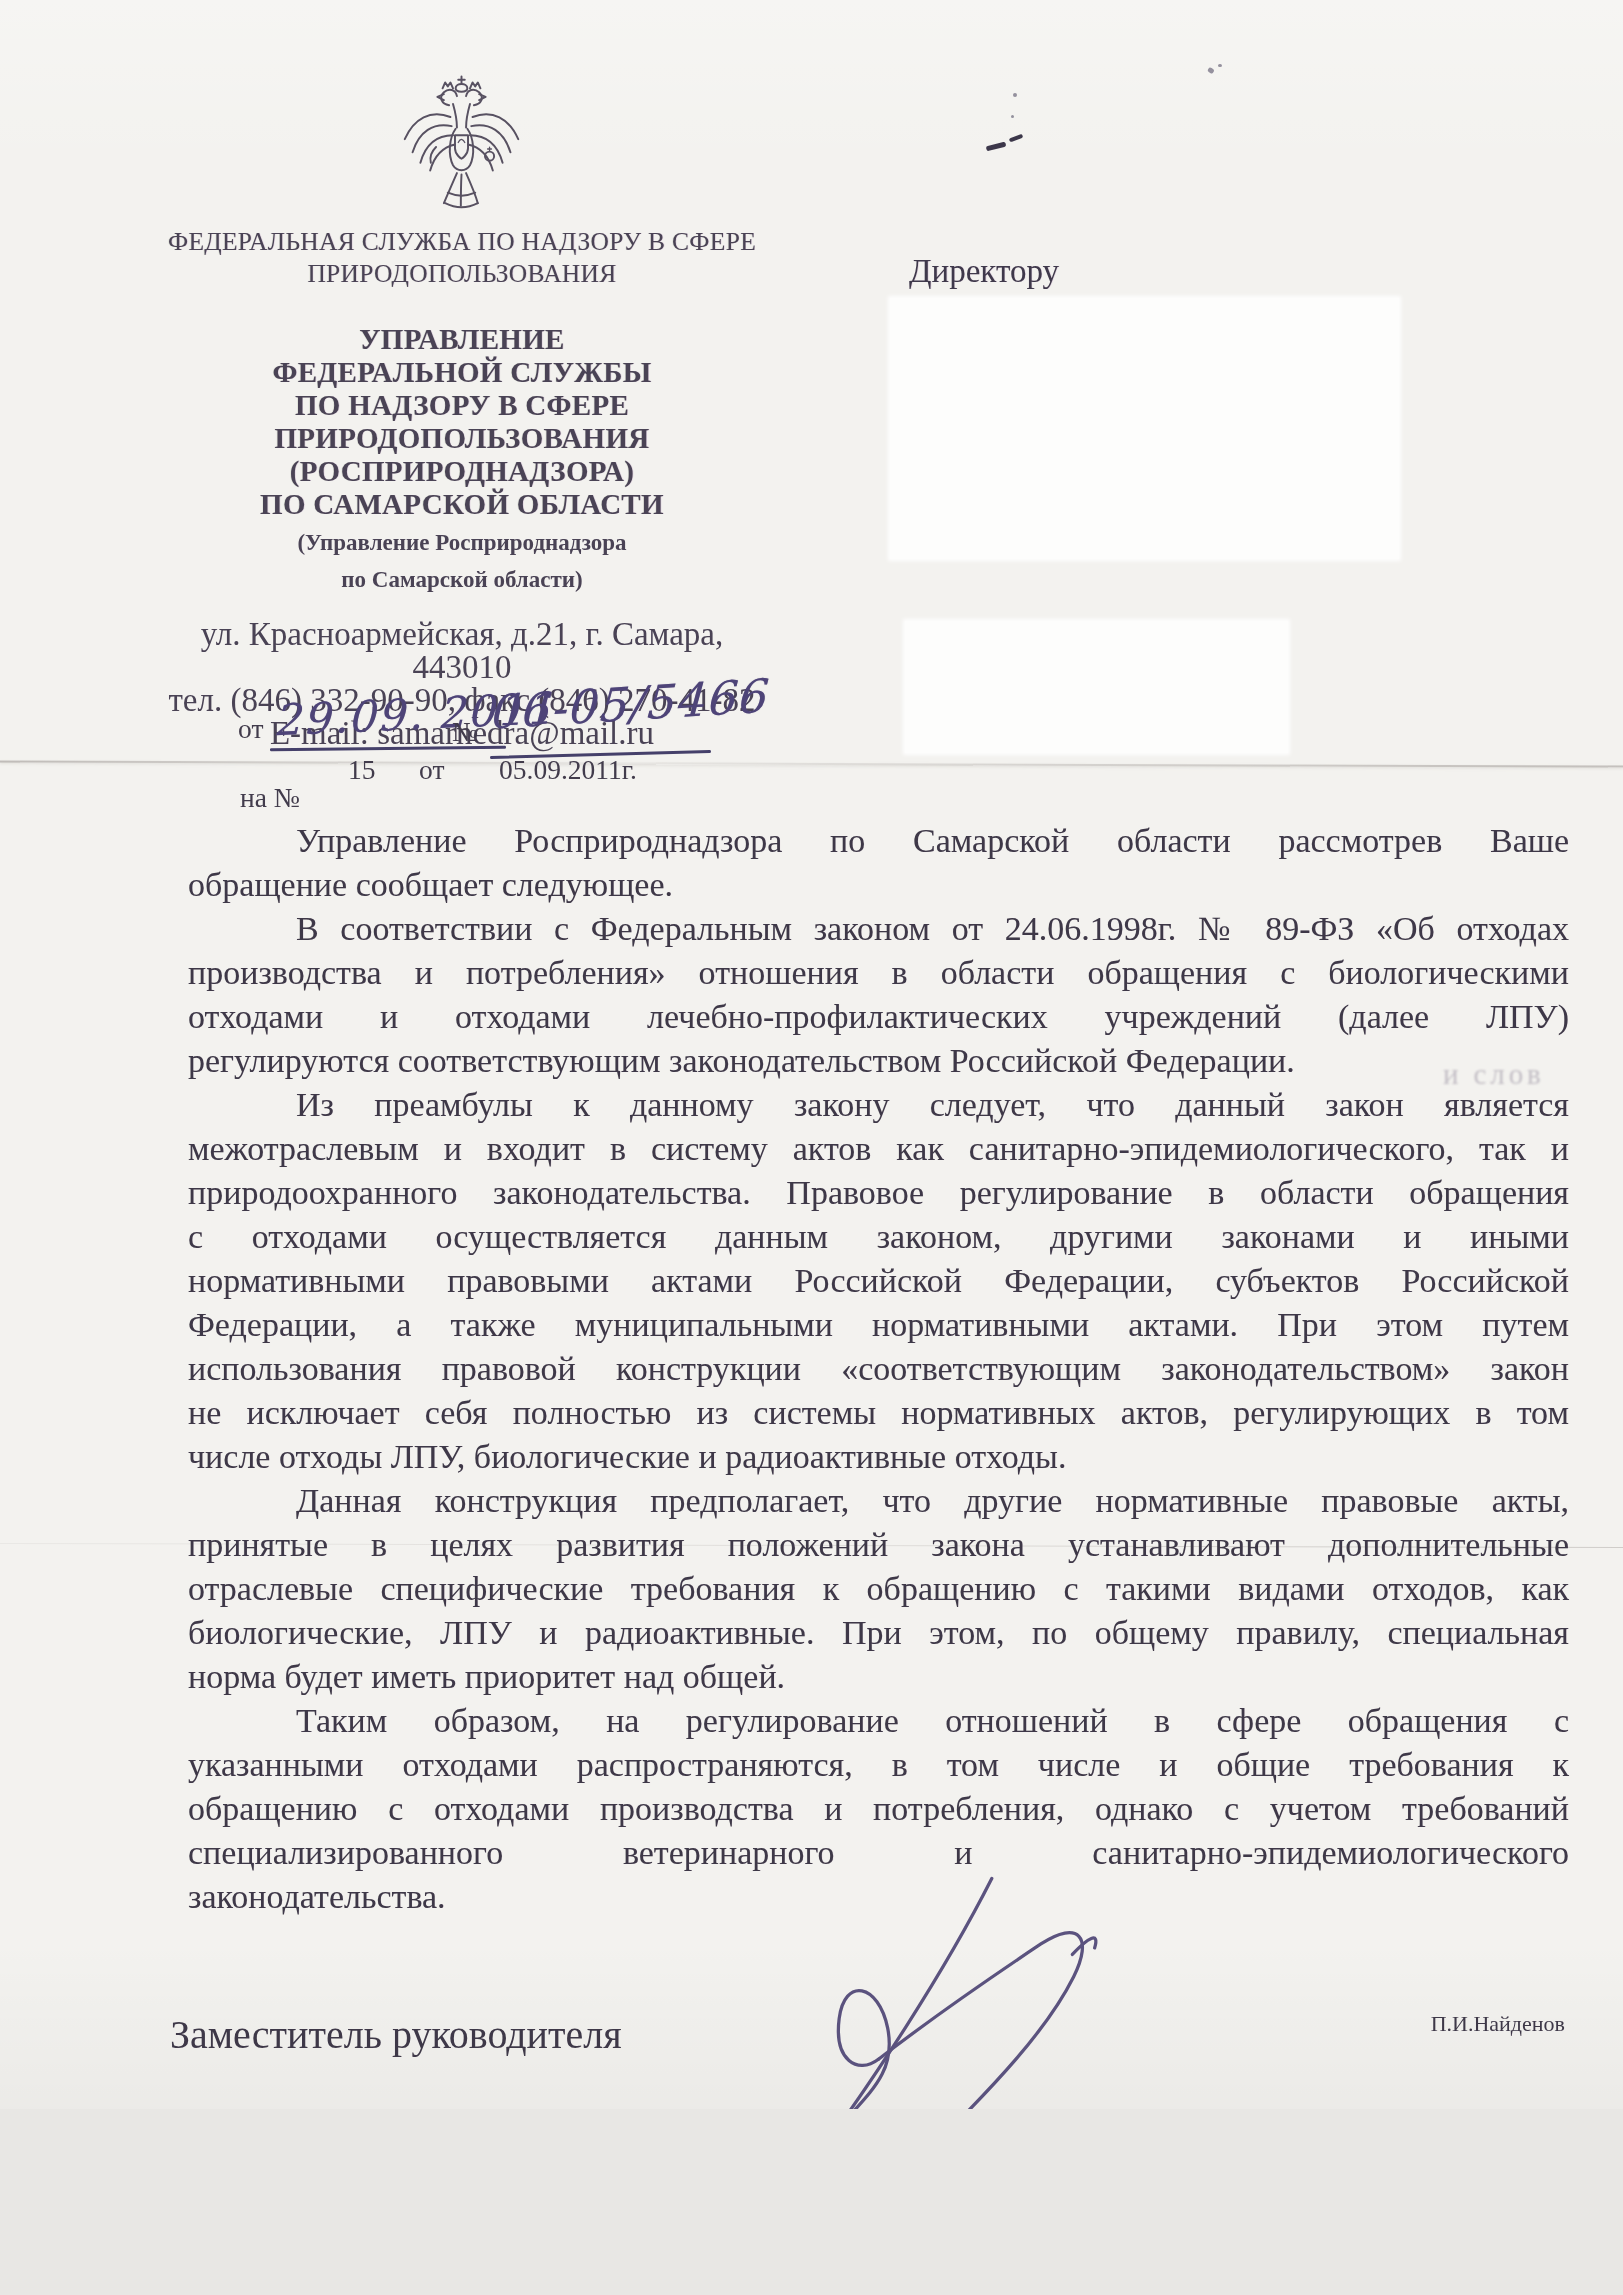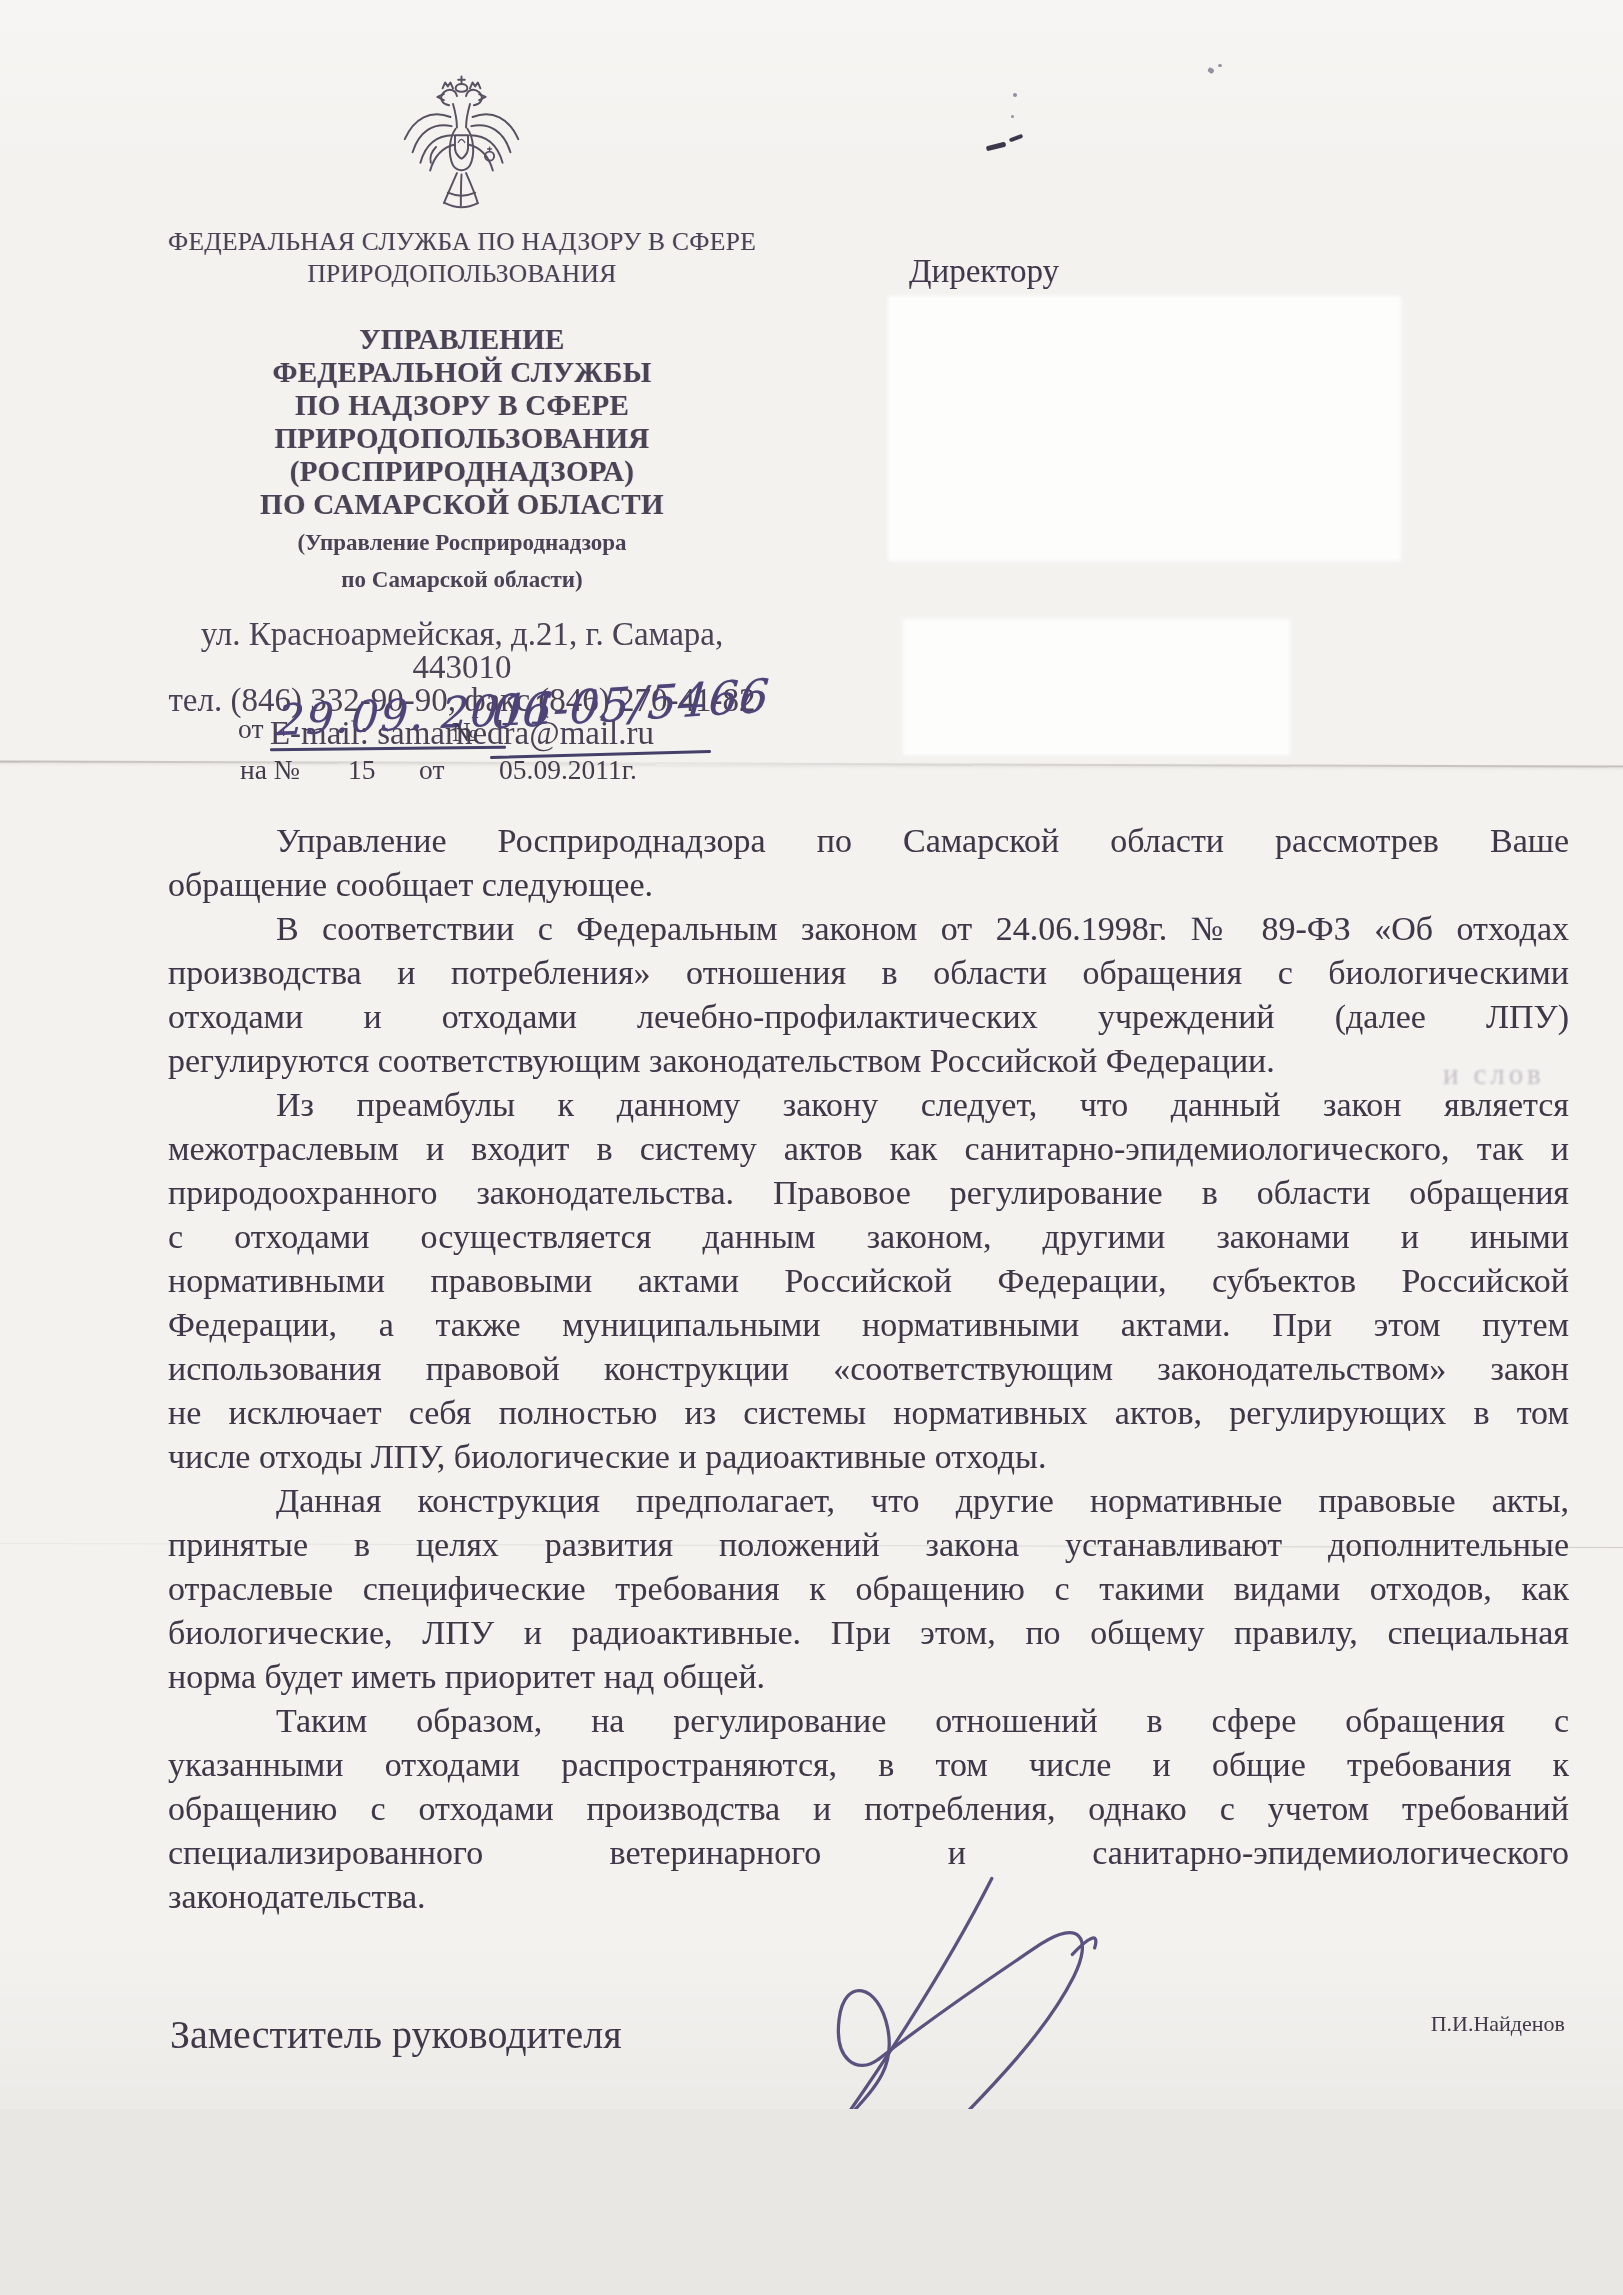--- a/index.html
+++ b/index.html
@@ -47,29 +47,29 @@
   .hand{position:absolute;font-style:italic;color:#4e4478;
         font-family:"DejaVu Serif","Liberation Serif",serif;
         text-shadow:0 0 0.7px rgba(78,68,120,.5);white-space:nowrap;}
   .hand-date{left:277px;top:689px;font-size:43px;letter-spacing:2px;transform:rotate(-2.5deg) skewX(-6deg);}
   .hand-num{left:492px;top:677px;font-size:46px;letter-spacing:1.3px;transform:rotate(-3.5deg) skewX(-8deg);}
   .uline{position:absolute;background:#45406a;height:2.6px;border-radius:1.3px;}
   .uline1{left:270px;top:747px;width:236px;transform:rotate(-.6deg);}
   .uline2{left:490px;top:753px;width:221px;transform:rotate(-1.6deg);}
   .replyrow{position:absolute;top:754px;left:0;width:785px;font-size:27.5px;color:#423c4c;}
   .reply-item{position:absolute;white-space:nowrap;}
-  .r1{left:240px;} .r2{left:348px;} .r3{left:419px;} .r4{left:499px;}
+  .r1{left:240px;margin-top:28px;} .r2{left:348px;} .r3{left:419px;} .r4{left:499px;}
   
   .recipient{position:absolute;left:909px;top:253px;font-size:33px;color:#3f394b;
              text-shadow:0.7px 0 0 rgba(150,90,160,.2);}
   
   .body-text{position:absolute;left:168px;top:819px;width:1401px;
              font-size:34px;line-height:44px;color:#3e3848;
              text-shadow:0.3px 0.3px 0 rgba(140,100,150,.14), -0.3px 0 0 rgba(110,140,90,.12);}
-  .bline{text-align:justify;text-align-last:justify;white-space:normal;}
+  .bline{text-align:justify;text-align-last:justify;white-space:normal;margin-left:20px;}
   .bline.first{text-indent:108px;}
   .bline.plast{text-align-last:left;}
   
   .sig-title{position:absolute;left:170px;top:2011px;font-size:40px;color:#3e3848;}
   .sig-name{position:absolute;right:58px;top:2011px;font-size:22px;color:#3e3848;}
   .sig-svg{position:absolute;left:661px;top:1864px;width:524px;height:308px;}
   
   .footer{position:absolute;left:155px;top:2133px;font-size:22px;line-height:31px;color:#463f50;}
   
   .ghost{position:absolute;left:1443px;top:1058px;font-size:29px;color:rgba(115,105,130,.38);

